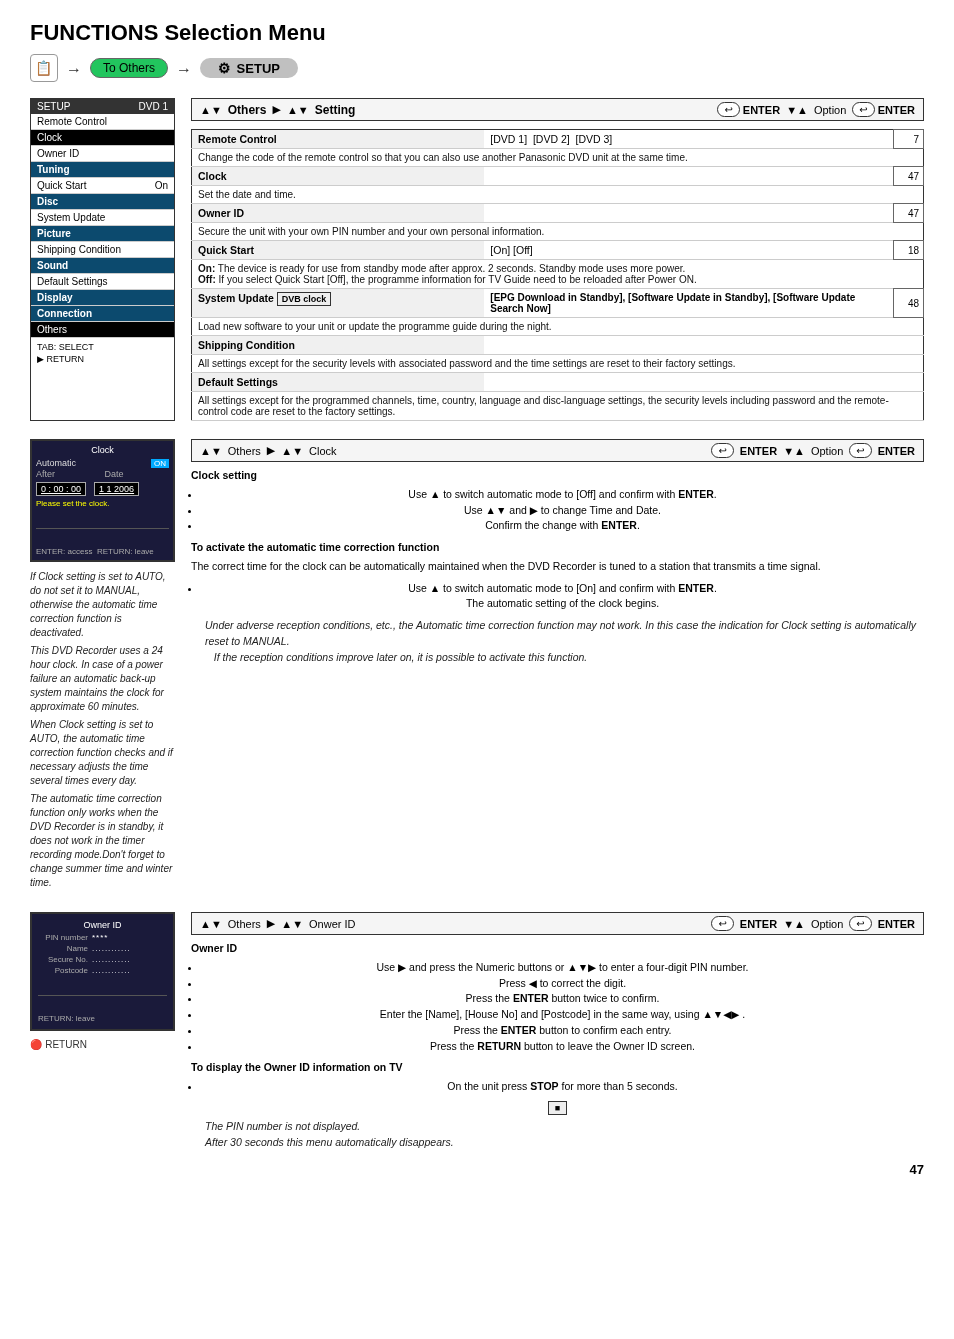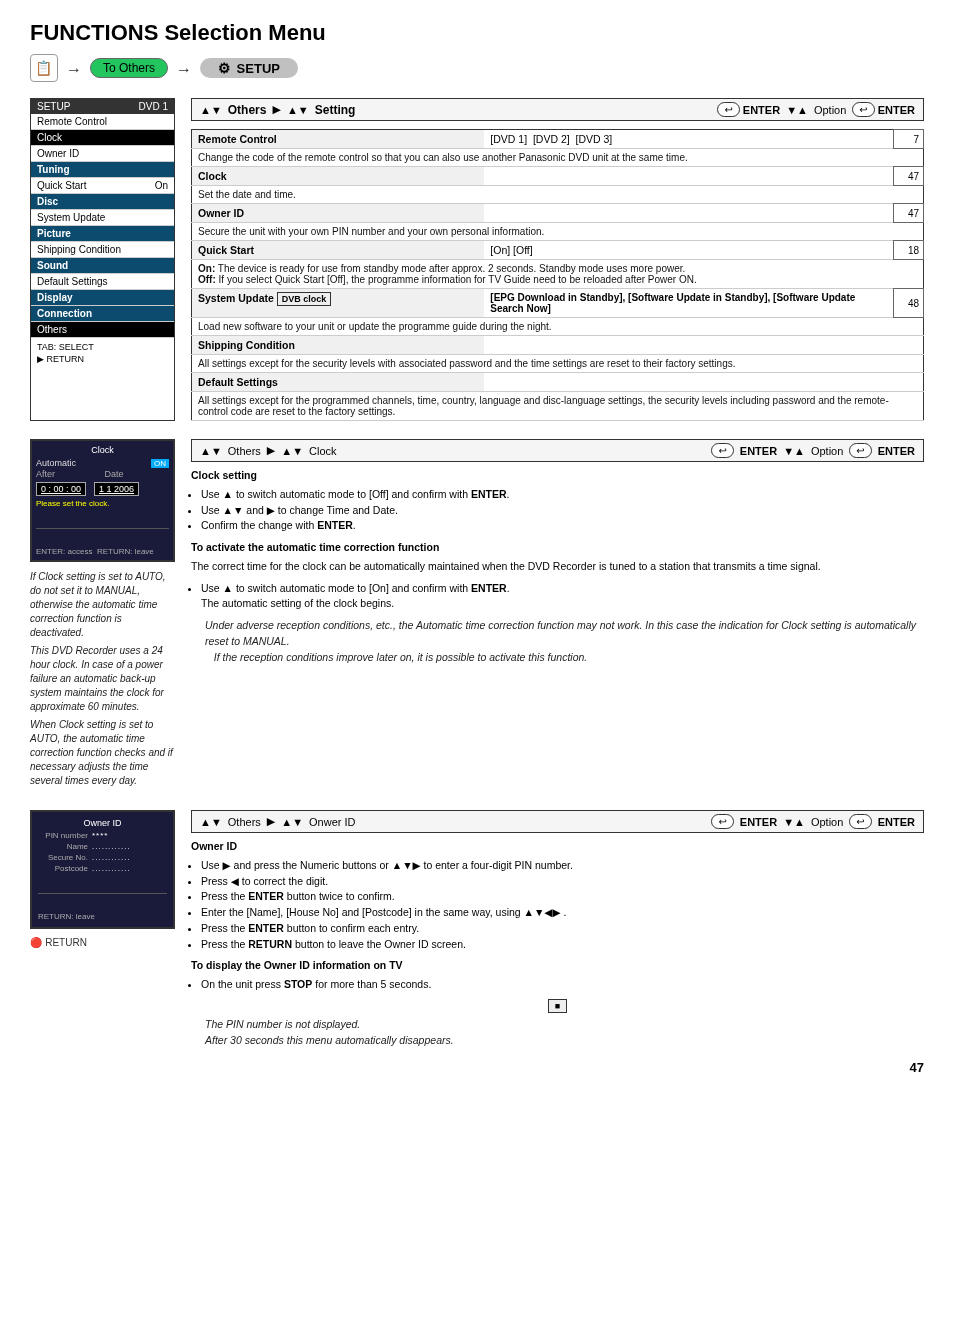--- a/index.html
+++ b/index.html
@@ -281,20 +281,21 @@
       line-height: 1.5;
       margin-bottom: 6px;
     }
     .content-text.bold-header {
       font-weight: bold;
       margin-bottom: 3px;
     }
     .bullet-list {
       margin-left: 10px;
       margin-bottom: 6px;
+      text-align: center;
     }
     .bullet-list li {
       font-size: 10.5px;
       line-height: 1.5;
       list-style-type: disc;
     }
     .bullet-list li strong {
       font-weight: bold;
     }
     .italic-note {
@@ -507,20 +508,21 @@
         <span class="mini-input-box">0 : 00 : 00</span>
         <span class="mini-input-box">1  1  2006</span>
       </div>
       <div class="mini-screen-row" style="color:#ffff00;font-size:8px;">Please set the clock.</div>
       <div class="mini-screen-nav">ENTER: access&nbsp;&nbsp;RETURN: leave</div>
     </div>
 
     <p class="note-text"><em>If Clock setting is set to AUTO, do not set it to MANUAL, otherwise the automatic time correction function is deactivated.</em></p>
     <p class="note-text"><em>This DVD Recorder uses a 24 hour clock. In case of a power failure an automatic back-up system maintains the clock for approximate 60 minutes.</em></p>
     <p class="note-text"><em>When Clock setting is set to AUTO, the automatic time correction function checks and if necessary adjusts the time several times every day.</em></p>
+    <p class="note-text"><em>The automatic time correction function only works when the DVD Recorder is in standby, it does not work in the timer recording mode.Don't forget to change summer time and winter time.</em></p>
   </div>
 
   <div class="section-right">
 
     <div class="section-nav-bar">
       <span>▲▼</span>
       <span class="nav-label">Others</span>
       <span>▶</span>
       <span>▲▼</span>
       <span class="nav-label">Clock</span>

